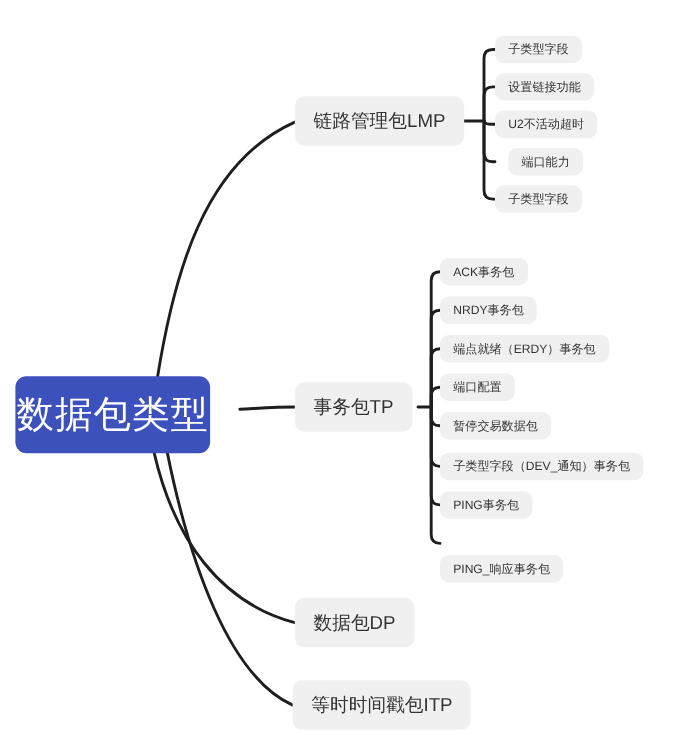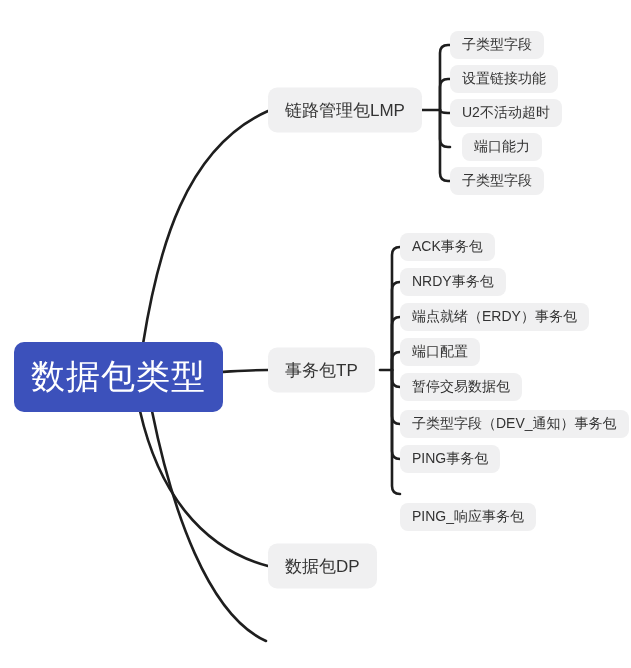--- a/index.html
+++ b/index.html
@@ -23,21 +23,21 @@
     stroke-linecap: round;
   }
   .node {
     position: absolute;
     transform: translateY(-50%);
     white-space: nowrap;
     box-sizing: border-box;
   }
   .root-node {
     left: 14px; top: 377px;
-    width: 209px; height: 70px;
+    width: 177px; height: 70px;
     background: #3c51bb;
     color: #ffffff;
     border-radius: 10px;
     font-size: 34px;
     font-weight: 500;
     display: flex;
     align-items: center;
     justify-content: center;
     letter-spacing: 1px;
   }
@@ -45,21 +45,21 @@
     background: #f0f0f1;
     color: #333333;
     border-radius: 9px;
     font-size: 17px;
     padding: 11px 17px;
   }
   .leaf-node {
     background: #f0f0f1;
     color: #333333;
     border-radius: 8px;
-    font-size: 14px;
+    font-size: 11px;
     padding: 5px 12px;
   }
 </style>
 </head>
 <body>
 
 <div class="canvas">
 
   <svg class="edges" viewBox="0 0 631 668" xmlns="http://www.w3.org/2000/svg">
 
@@ -84,20 +84,21 @@
     <path d="M 392,370 V 416 Q 392,424 400,424"></path>
     <path d="M 392,370 V 451 Q 392,459 400,459"></path>
     <path d="M 392,370 V 486 Q 392,494 400,494"></path>
   </svg>
 
   <div class="node root-node">数据包类型</div>
 
   <div class="node branch-node" style="left:268px; top:110px;">链路管理包LMP</div>
   <div class="node branch-node" style="left:268px; top:370px;">事务包TP</div>
   <div class="node branch-node" style="left:268px; top:566px;">数据包DP</div>
+  <div class="node branch-node" style="left:266px; top:641px;">等时时间戳包ITP</div>
 
   <div class="node leaf-node" style="left:450px; top:45px;">子类型字段</div>
   <div class="node leaf-node" style="left:450px; top:79px;">设置链接功能</div>
   <div class="node leaf-node" style="left:450px; top:113px;">U2不活动超时</div>
   <div class="node leaf-node" style="left:450px; top:147px;margin-left:12px;">端口能力</div>
   <div class="node leaf-node" style="left:450px; top:181px;">子类型字段</div>
 
   <div class="node leaf-node" style="left:400px; top:247px;">ACK事务包</div>
   <div class="node leaf-node" style="left:400px; top:282px;">NRDY事务包</div>
   <div class="node leaf-node" style="left:400px; top:317px;">端点就绪（ERDY）事务包</div>

